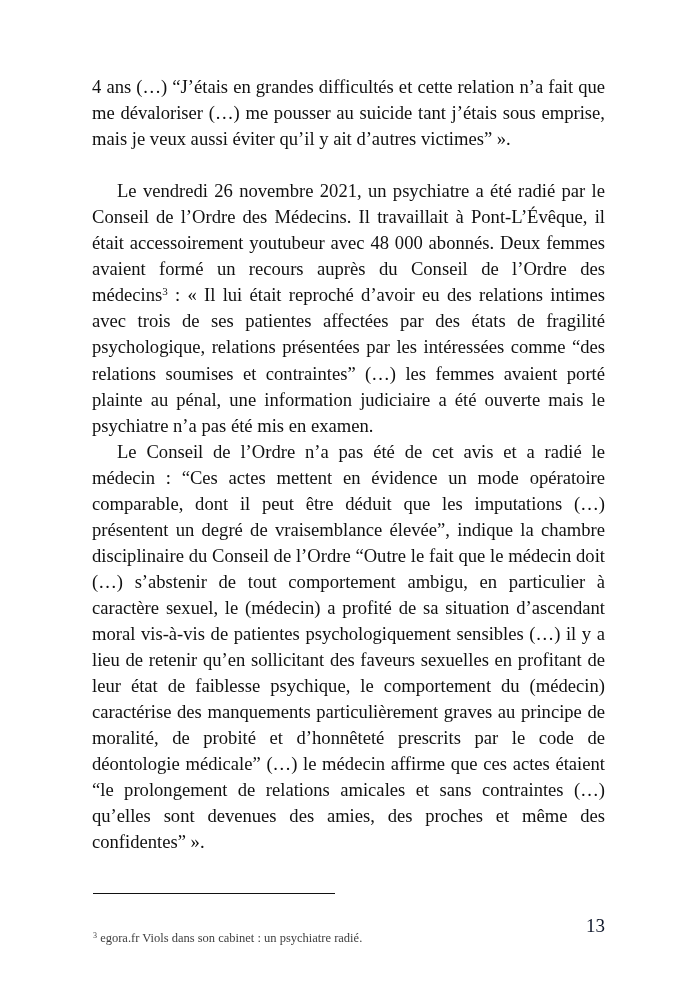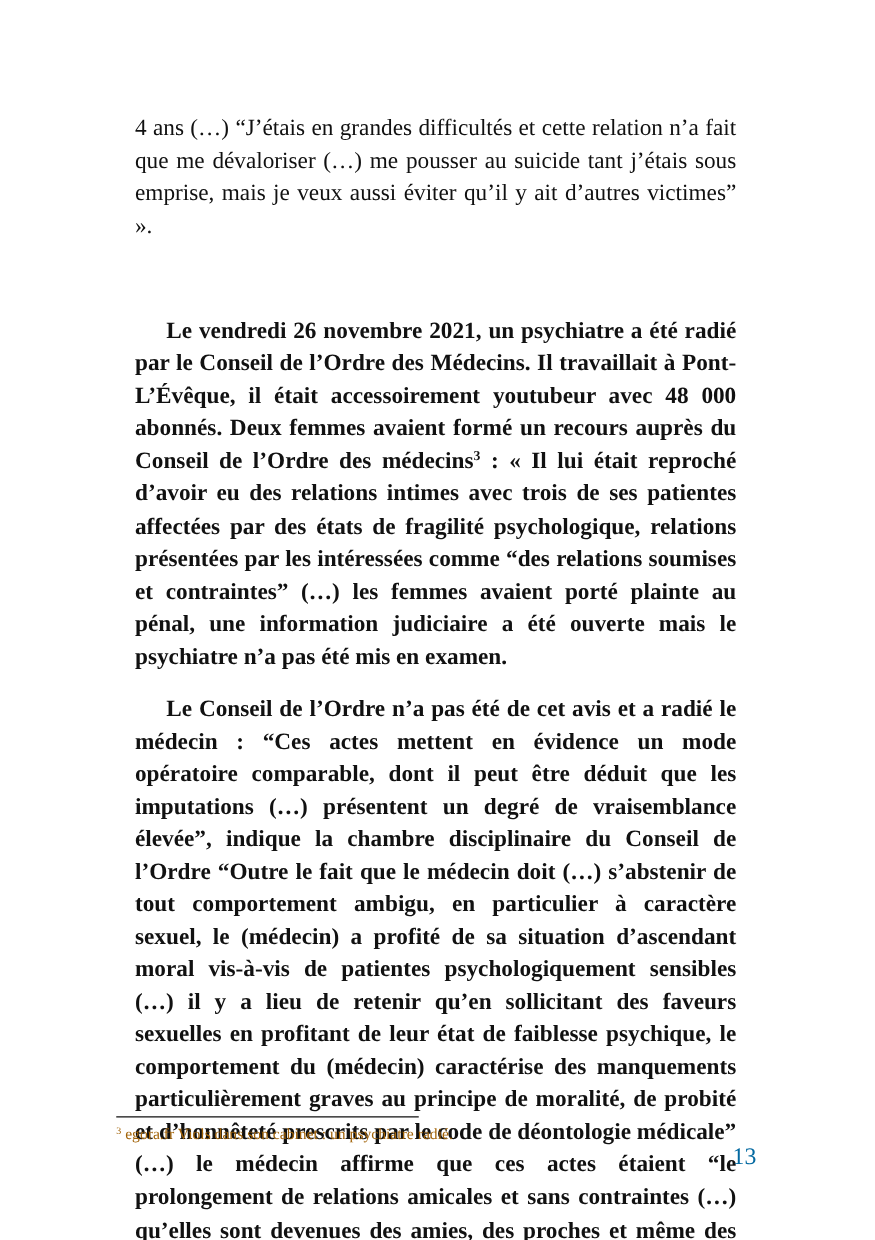--- a/index.html
+++ b/index.html
@@ -4,35 +4,35 @@
 <style>
   html, body { margin: 0; padding: 0; background: #ffffff; }
   body { width: 700px; height: 992px; position: relative; overflow: hidden; }
   .page { position: absolute; left: 0; top: 0; width: 700px; height: 992px; background: #fff; }
   .text-block {
     position: absolute; left: 92px; top: 74px; width: 513px;
     font-family: "Liberation Serif", "DejaVu Serif", serif;
     font-size: 18.6px; line-height: 26.05px; color: #111;
     text-align: justify; hyphens: none;
   }
-  .text-block p { margin: 16px; }
-  .indent { text-indent: 25px; font-weight: bold; }
+  .text-block p { margin: 0; }
+  .indent { text-indent: 25px; }
   .gap { height: 26.05px; }
   sup { font-size: 11px; line-height: 0; vertical-align: 6px; }
   .fn-rule { position: absolute; left: 93px; top: 893px; width: 242px; height: 0; border-top: 1.2px solid #111; }
   .footnote {
-    position: absolute; left: 93px; top: 899px; width: 512px;
+    position: absolute; left: 93px; top: 930px; width: 512px;
     font-family: "Liberation Serif", "DejaVu Serif", serif;
-    font-size: 12.5px; line-height: 16px; color: #a16207;
+    font-size: 12.5px; line-height: 16px; color: #404040;
   }
   .footnote sup { font-size: 8px; vertical-align: 4px; }
   .page-number {
     position: absolute; right: 95px; top: 915px;
     font-family: "Liberation Serif", "DejaVu Serif", serif;
-    font-size: 19px; line-height: 22px; color: #0369a1;
+    font-size: 19px; line-height: 22px; color: #0f172a;
   }
 </style>
 </head>
 <body>
 
 <div class="page">
   <div class="text-block">
     <p style="text-align-last: left;">4 ans (…) “J’étais en grandes difficultés et cette relation n’a fait que me dévaloriser (…) me pousser au suicide tant j’étais sous emprise, mais je veux aussi éviter qu’il y ait d’autres victimes” ».</p>
     <div class="gap"></div>
     <p class="indent" style="text-align-last: left;"><span>Le vendredi 26 novembre 2021, un psychiatre a été radié par le Conseil de l’Ordre des Médecins. Il travaillait à Pont-L’Évêque, il était accessoirement youtubeur avec 48 000 abonnés. Deux femmes avaient formé un recours auprès du Conseil de l’Ordre des médecins</span><sup>3</sup><span> : « Il lui était reproché d’avoir eu des relations intimes avec trois de ses patientes affectées par des états de fragilité psychologique, relations présentées par les intéressées comme “des relations soumises et contraintes” (…) les femmes avaient porté plainte au pénal, une information judiciaire a été ouverte mais le psychiatre n’a pas été mis en examen.</span></p>

